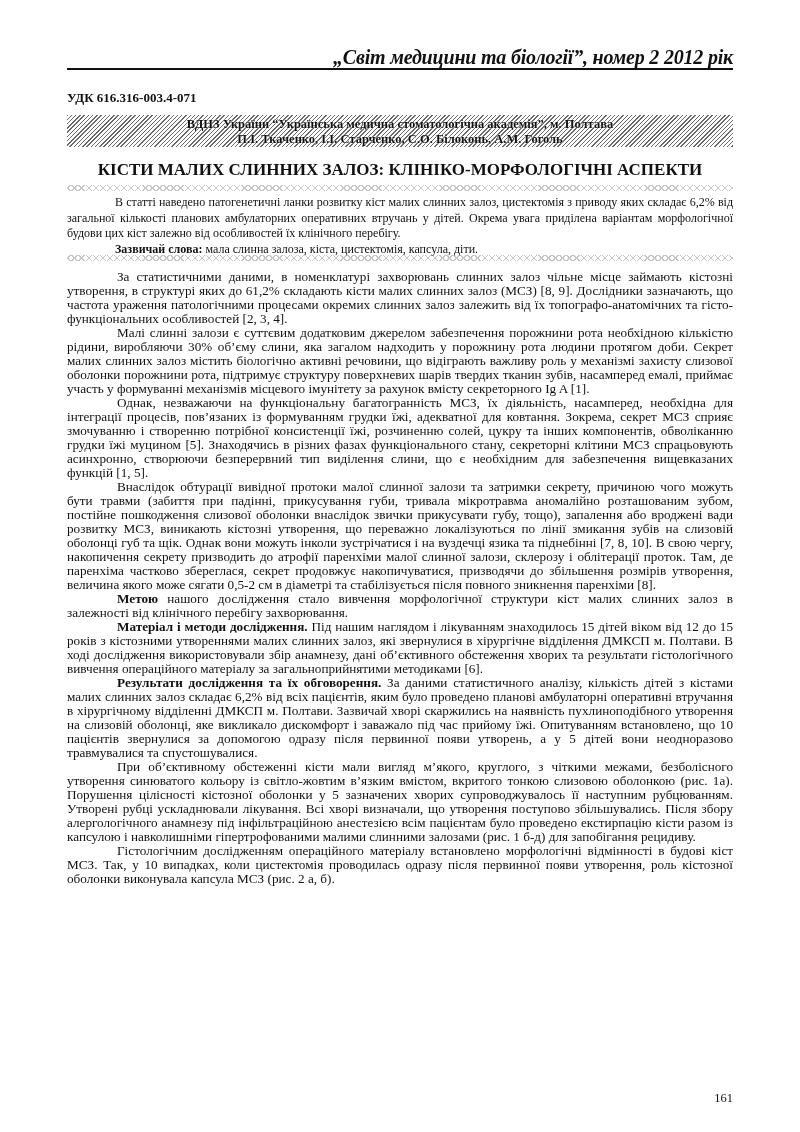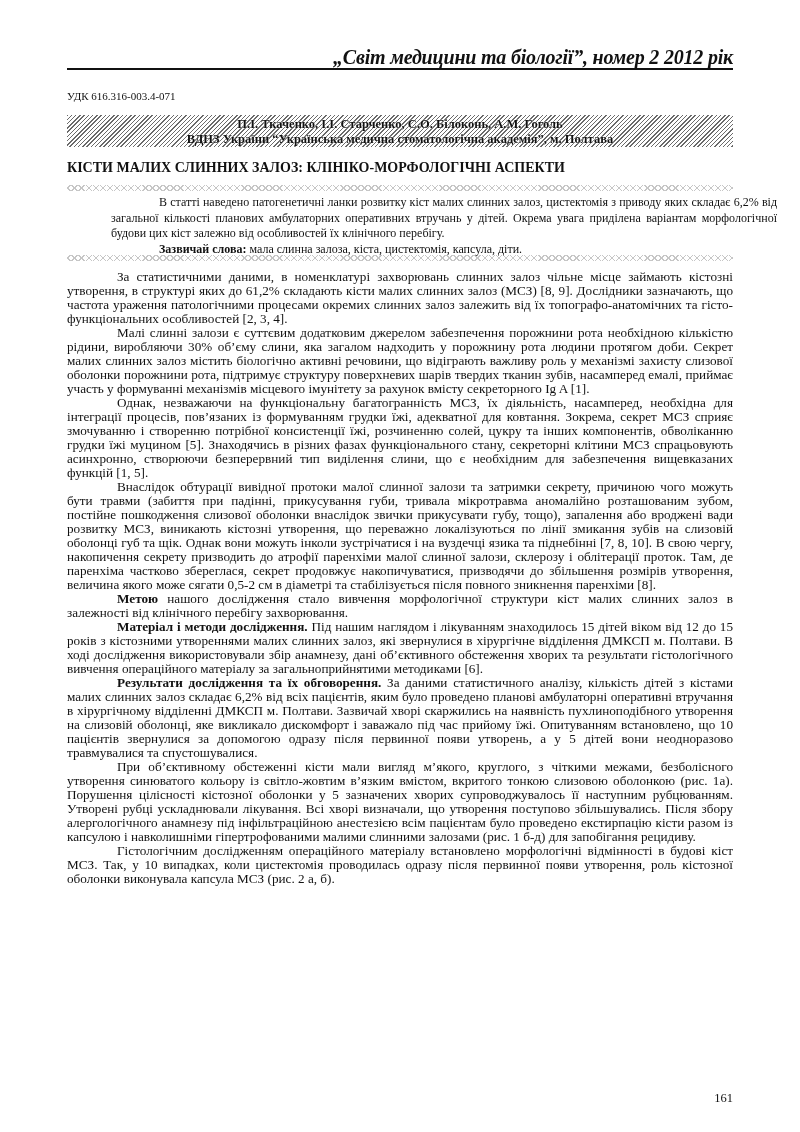--- a/index.html
+++ b/index.html
@@ -2,49 +2,49 @@
 <html><head>
 <meta charset="utf-8">
 <style>
   html, body { margin: 0; padding: 0; background: #ffffff; }
   body { width: 800px; height: 1132px; position: relative; overflow: hidden;
          font-family: "Liberation Serif", "DejaVu Serif", serif; color: #111; }
   .page { position: absolute; left: 67px; top: 0; width: 666px; }
   .journal-header { position: absolute; top: 46px; right: 0; font-style: italic; font-weight: bold;
          font-size: 20px; letter-spacing: -0.2px; white-space: nowrap; }
   .header-rule { position: absolute; top: 68px; left: 0; width: 666px; height: 2px; background: #111; }
-  .udk { position: absolute; top: 90px; left: 0; font-weight: normal; font-size: 11px; }
+  .udk { position: absolute; top: 90px; left: 0; font-weight: bold; font-size: 13px; }
   .authors-band { position: absolute; top: 115px; left: 0; width: 666px; height: 32px;
          background: repeating-linear-gradient(135deg, #6a6a6a 0px, #6a6a6a 1px, #ffffff 1px, #ffffff 3px);
          text-align: center; font-weight: bold; font-size: 12.5px; line-height: 15px; padding-top: 2px; box-sizing: border-box; }
   .authors-band span { display: block; color: #111; text-shadow: 0 0 1px #fff, 0 0 2px #fff; }
-  .title { position: absolute; top: 160px; left: 0; width: 666px; text-align: left; font-weight: bold; font-size: 14px; }
+  .title { position: absolute; top: 160px; left: 0; width: 666px; text-align: center; font-weight: bold; font-size: 17px; }
   .wavy { position: absolute; left: 0; width: 666px; height: 6px;
           background: repeating-linear-gradient(135deg, transparent 0 2px, #999 2px 3px, transparent 3px 5px),
                       repeating-linear-gradient(45deg, transparent 0 2px, #999 2px 3px, transparent 3px 5px);
           opacity: 0.55; }
-  .abstract { position: absolute; top: 195px; left: 0; width: 666px; font-size: 12px; line-height: 15.6px; text-align: justify; margin-left: 44px; }
+  .abstract { position: absolute; top: 195px; left: 0; width: 666px; font-size: 12px; line-height: 15.6px; text-align: justify; }
   .abstract p { margin: 0; text-indent: 48px; }
   .body-text { position: absolute; top: 270px; left: 0; width: 666px; font-size: 13.2px; line-height: 14px; text-align: justify; }
   .body-text p { margin: 0; text-indent: 50px; }
   b { font-weight: bold; }
   .page-number { position: absolute; top: 1091px; right: 0; font-size: 12.5px; }
 </style>
 </head>
 <body>
 
 <div class="page">
   <div class="journal-header">„Світ медицини та біології”, номер 2 2012 рік</div>
   <div class="header-rule"></div>
 
   <div class="udk">УДК 616.316-003.4-071</div>
 
   <div class="authors-band">
+    <span>ВДНЗ України “Українська медична стоматологічна академія”, м. Полтава</span>
     <span>П.І. Ткаченко,  І.І. Старченко,  С.О. Білоконь,  А.М. Гоголь</span>
-    <span>ВДНЗ України “Українська медична стоматологічна академія”, м. Полтава</span>
   </div>
 
   <div class="title">КІСТИ МАЛИХ СЛИННИХ ЗАЛОЗ: КЛІНІКО-МОРФОЛОГІЧНІ АСПЕКТИ</div>
 
   <div class="wavy" style="top:185px"></div>
 
   <div class="abstract">
     <p>В статті наведено патогенетичні ланки розвитку кіст малих слинних залоз, цистектомія з приводу яких складає 6,2% від загальної кількості планових амбулаторних оперативних втручань у дітей. Окрема увага приділена варіантам морфологічної будови цих кіст залежно від особливостей їх клінічного перебігу.</p>
     <p><b>Зазвичай слова:</b><span> мала слинна залоза, кіста, цистектомія, капсула, діти.</span></p>
   </div>

